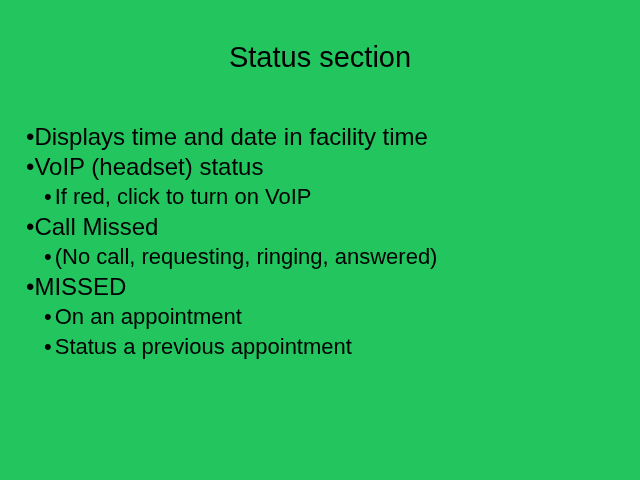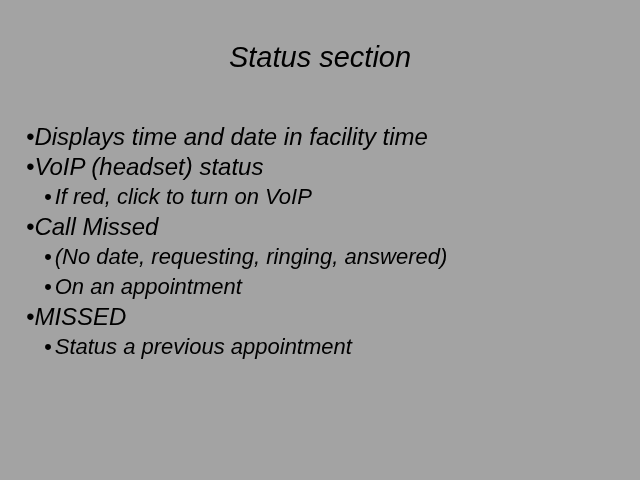--- a/index.html
+++ b/index.html
@@ -68,28 +68,28 @@
     margin-right: 3px;
   }
   .bullet-text {
     display: inline;
     text-align: right;
   }
 </style>
 </head>
 <body>
 
-<div id="slide" style="background: #a3a3a3; color: rgb(0, 0, 0); font-style: italic;">
+<div id="slide" style="background: #22c55e; color: rgb(0, 0, 0);">
 
   <div id="slide-title">Status section</div>
 
   <div id="body-list">
       <div class="bullet-line level-1"><span class="bullet-mark">•</span><span class="bullet-text">Displays time and date in facility time</span></div>
       <div class="bullet-line level-1"><span class="bullet-mark">•</span><span class="bullet-text">VoIP (headset) status</span></div>
       <div class="bullet-line level-2"><span class="bullet-mark">•</span><span class="bullet-text">If red, click to turn on VoIP</span></div>
       <div class="bullet-line level-1"><span class="bullet-mark">•</span><span class="bullet-text">Call Missed</span></div>
-      <div class="bullet-line level-2"><span class="bullet-mark">•</span><span class="bullet-text">(No date, requesting, ringing, answered)</span></div>
+      <div class="bullet-line level-2"><span class="bullet-mark">•</span><span class="bullet-text">(No call, requesting, ringing, answered)</span></div>
+      <div class="bullet-line level-1"><span class="bullet-mark">•</span><span class="bullet-text">MISSED</span></div>
       <div class="bullet-line level-2"><span class="bullet-mark">•</span><span class="bullet-text">On an appointment</span></div>
-      <div class="bullet-line level-1"><span class="bullet-mark">•</span><span class="bullet-text">MISSED</span></div>
       <div class="bullet-line level-2"><span class="bullet-mark">•</span><span class="bullet-text">Status a previous appointment</span></div>
     </div>
 
 </div>
 
 </body></html>

